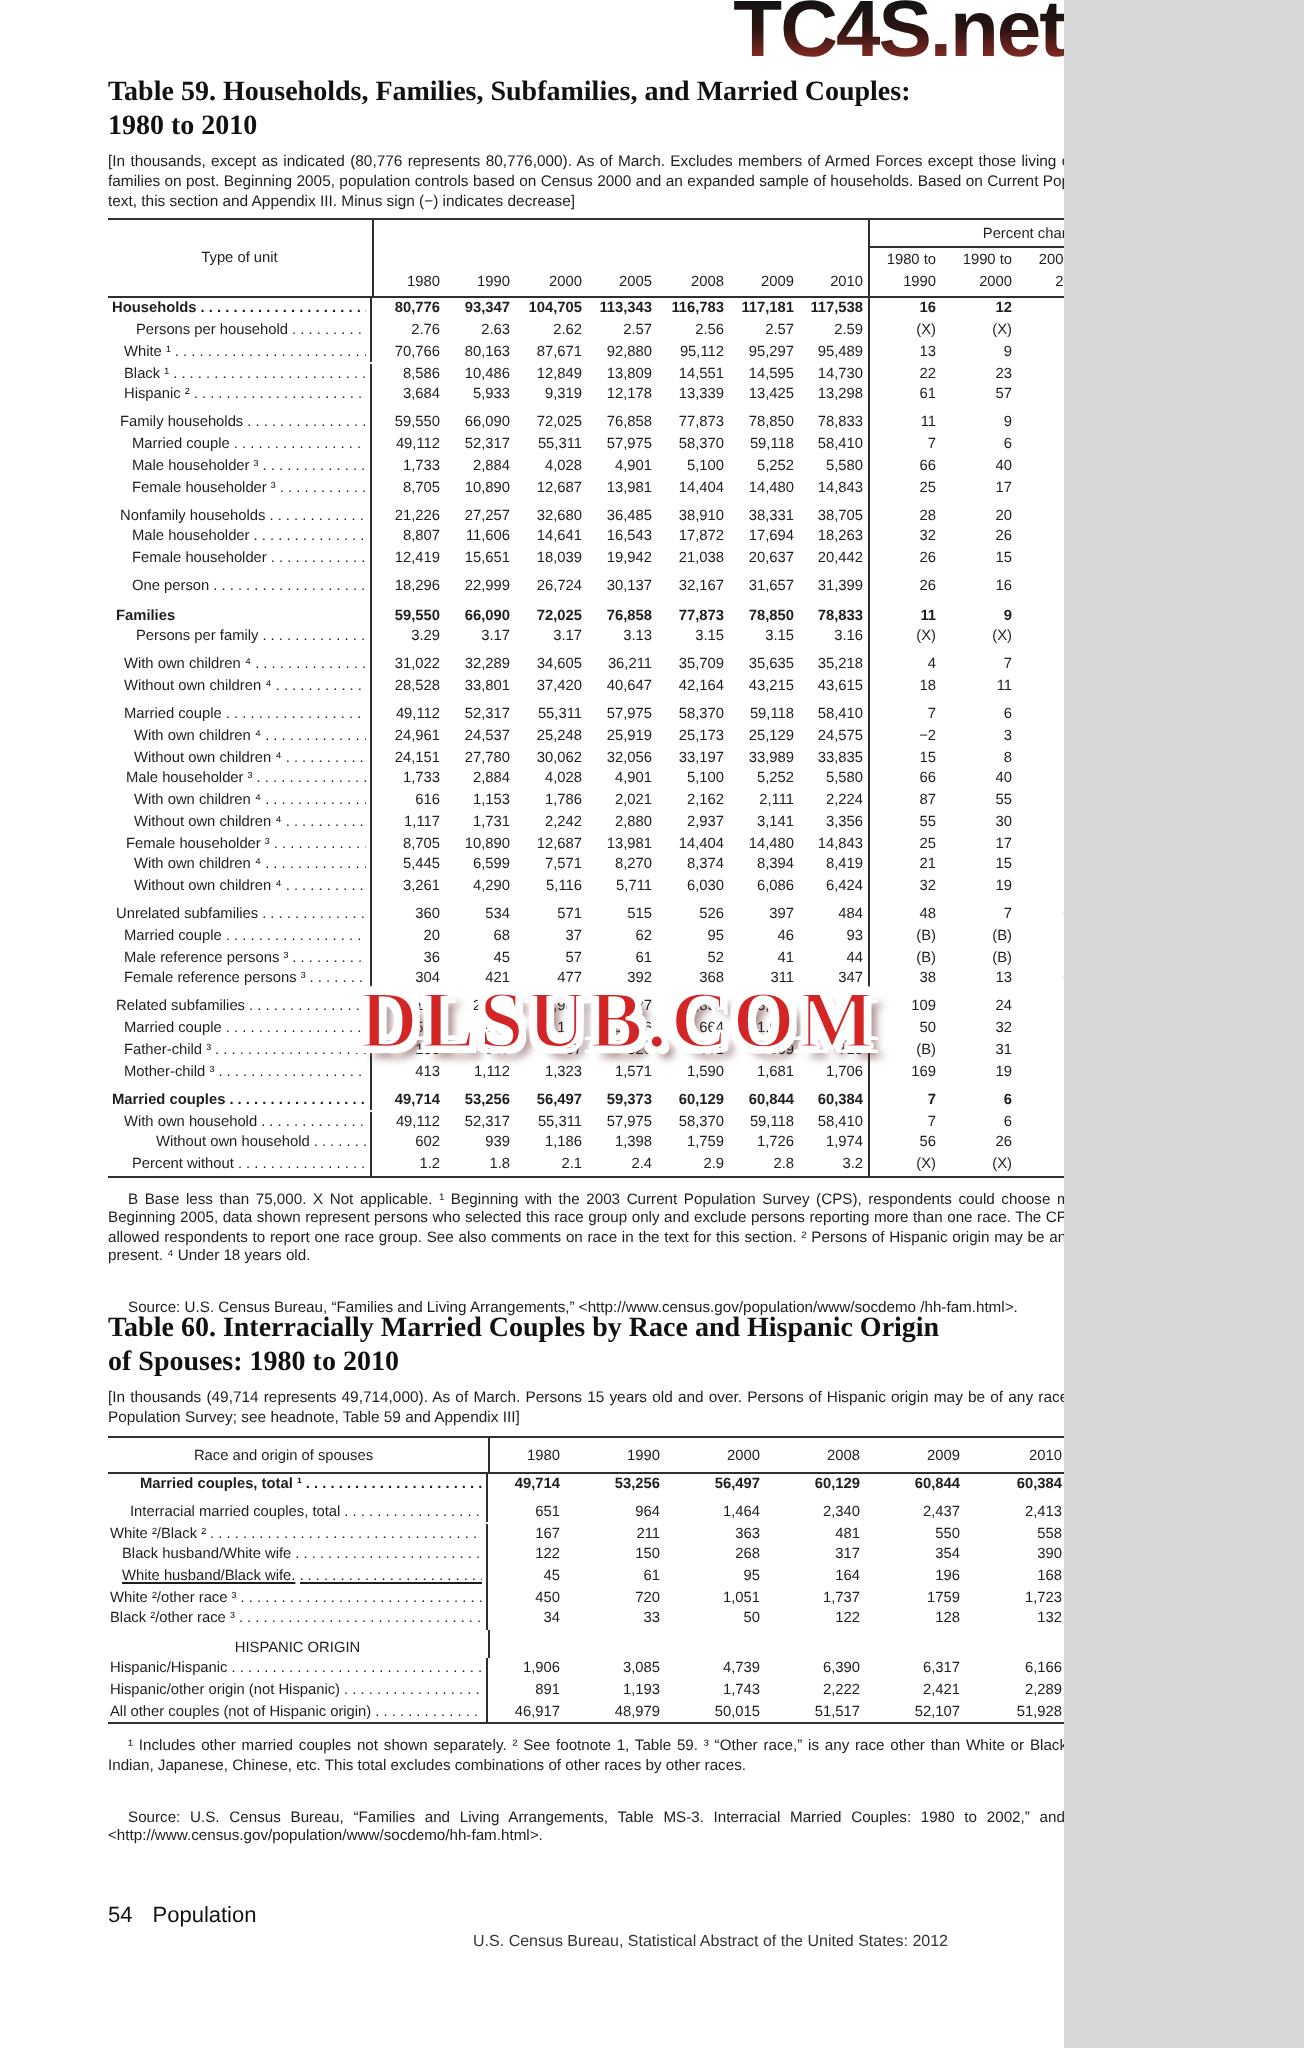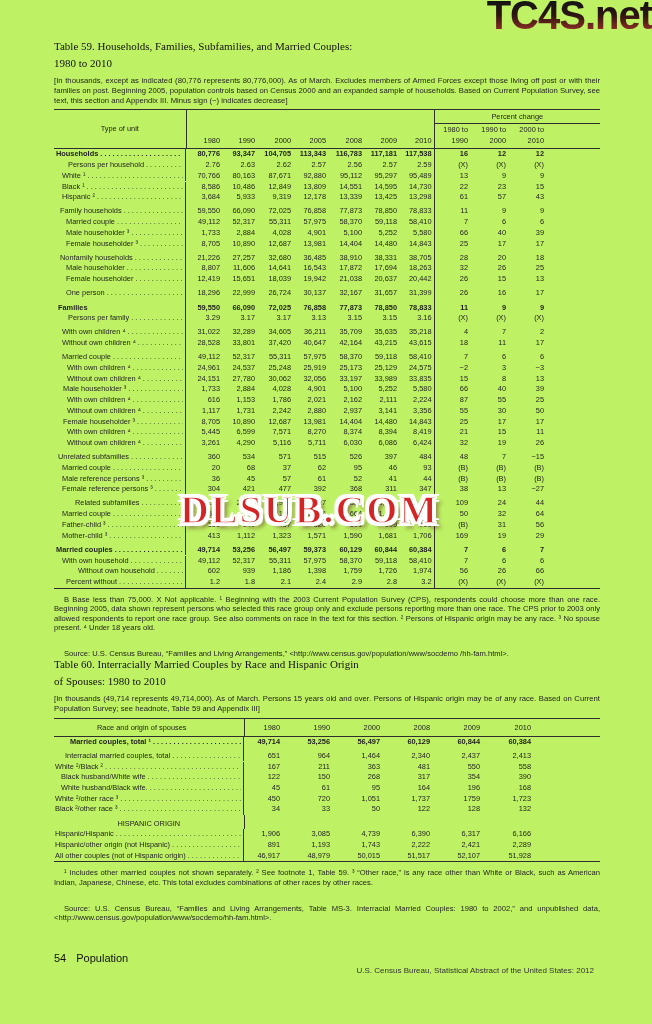--- a/index.html
+++ b/index.html
@@ -1,21 +1,21 @@
 <!DOCTYPE html>
 <html><head>
 <meta charset="utf-8">
 <style>
   html,body{margin:0;padding:0;background:#d8d8d8;}
-  .page{position:relative;width:652px;height:1024px;background:#bef264;overflow:hidden;
+  .page{position:relative;width:532px;height:1024px;background:#ffffff;overflow:hidden;
         font-family:"Liberation Sans",sans-serif;color:#1e1e1e;}
   .sec{position:absolute;left:54px;width:546px;}
   .t59-sec{top:38px;}
   .t60-sec{top:656px;}
-  h1.tbl-title{font-family:"Liberation Serif",serif;font-weight:normal;font-size:11px;
+  h1.tbl-title{font-family:"Liberation Serif",serif;font-weight:bold;font-size:14px;
         line-height:17px;margin:0 0 4px 0;color:#111;}
   p.headnote{font-size:7.7px;line-height:9.8px;margin:0 0 4px 0;text-align:justify;}
   table{border-collapse:collapse;table-layout:fixed;width:546px;font-size:7.4px;color:#1e1e1e;
         border-top:1.2px solid #2f2f2f;border-bottom:1.2px solid #2f2f2f;}
   th{font-weight:normal;}
   td,th{padding:0;height:10.7px;line-height:10.7px;overflow:hidden;}
   .stub-h{text-align:center;vertical-align:middle;border-right:1px solid #2f2f2f;border-bottom:1px solid #2f2f2f;}
   .pctgrp{text-align:center;border-left:1px solid #2f2f2f;border-bottom:1px solid #2f2f2f;height:13px;line-height:13px;}
   tr.yr-row th{border-bottom:1px solid #2f2f2f;vertical-align:bottom;padding-bottom:2px;height:22px;}
   #t60 tr.yr-row th{height:15px;}
@@ -604,21 +604,21 @@
             <td class="num">392</td>
             <td class="num">368</td>
             <td class="num">311</td>
             <td class="num">347</td>
             <td class="num vl pct">38</td>
             <td class="num pct">13</td>
             <td class="num pct">−27</td>
             <td class="sp"></td>
           </tr>
           <tr class="gap ">
-            <td class="stub vr" style="padding-left: 4px; margin-left: 17px;">
+            <td class="stub vr" style="padding-left: 4px;">
               <span class="lbl">Related subfamilies</span>
               <span class="dots"></span>
             </td>
             <td class="num">1,150</td>
             <td class="num">2,403</td>
             <td class="num">2,984</td>
             <td class="num">3,427</td>
             <td class="num">3,855</td>
             <td class="num">3,971</td>
             <td class="num">4,300</td>
@@ -827,21 +827,21 @@
             </td>
             <td class="num">122</td>
             <td class="num">150</td>
             <td class="num">268</td>
             <td class="num">317</td>
             <td class="num">354</td>
             <td class="num">390</td>
             <td class="sp"></td>
           </tr>
           <tr>
-            <td class="stub vr" style="padding-left: 7px;">
+            <td class="stub vr" style="padding-left: 7px; text-decoration: underline;">
               <span class="lbl">White husband/Black wife.</span>
               <span class="dots"></span>
             </td>
             <td class="num">45</td>
             <td class="num">61</td>
             <td class="num">95</td>
             <td class="num">164</td>
             <td class="num">196</td>
             <td class="num">168</td>
             <td class="sp"></td>

